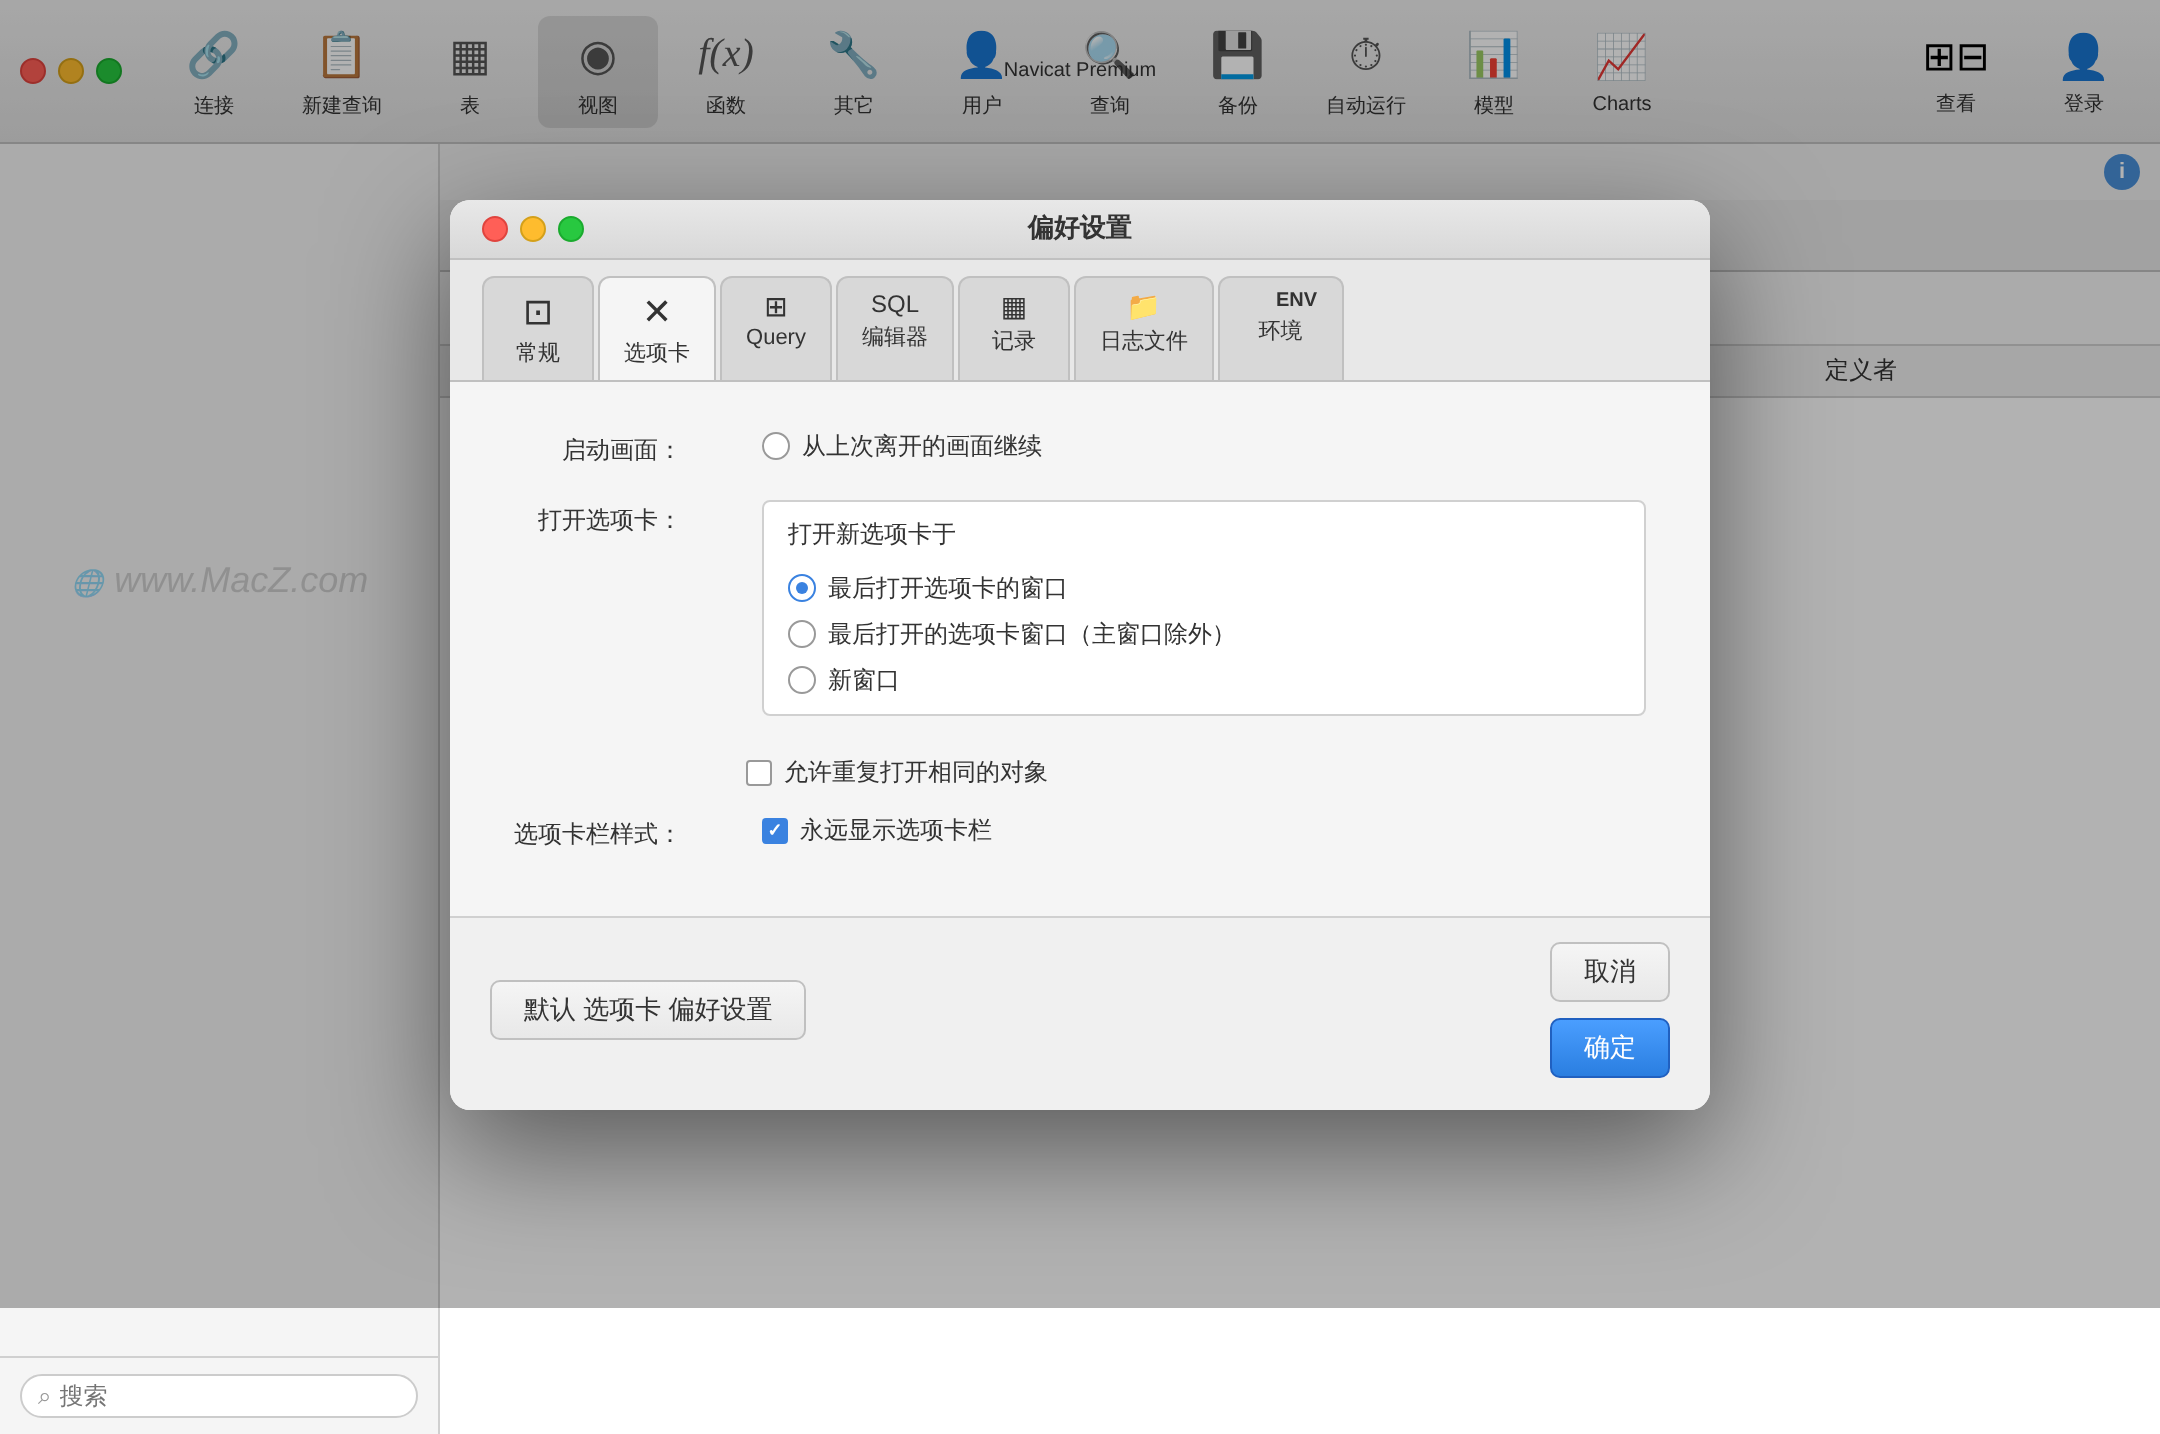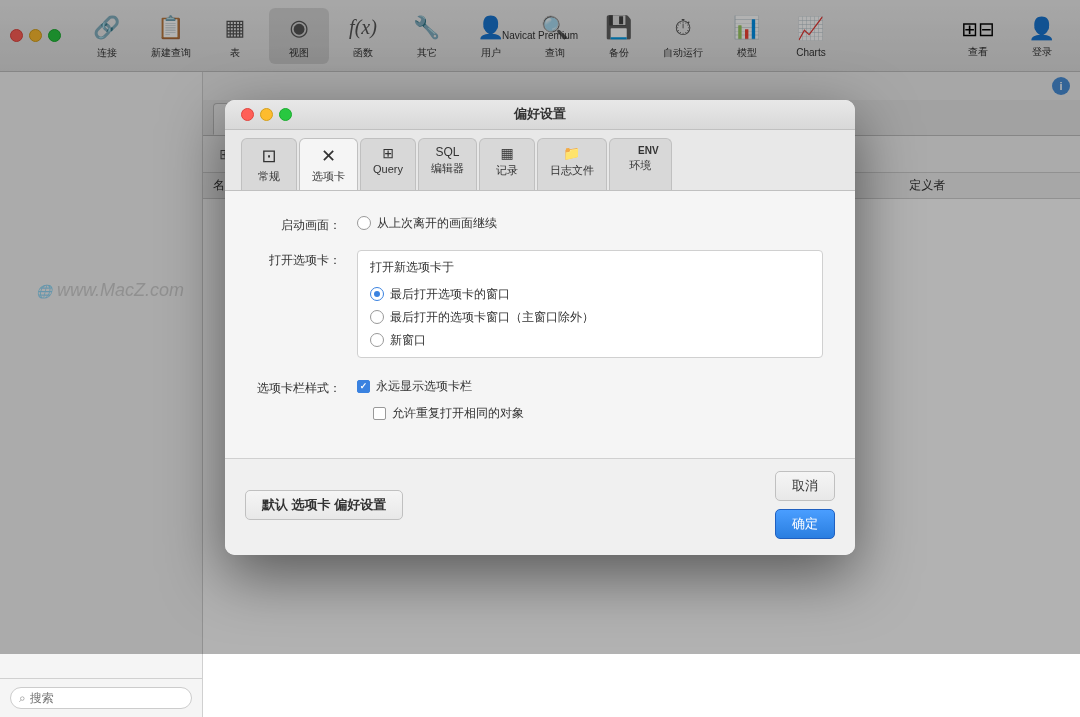--- a/index.html
+++ b/index.html
@@ -107,21 +107,21 @@
     }
 
     
     .main-area {
       display: flex;
       height: calc(717px - 72px);
     }
 
     
     .left-sidebar {
-      width: 203px;
+      width: 220px;
       background: #f5f5f5;
       border-right: 1px solid #d0d0d0;
       display: flex;
       flex-direction: column;
     }
 
     .sidebar-search {
       padding: 8px 10px;
       border-top: 1px solid #d0d0d0;
       margin-top: auto;
@@ -354,20 +354,21 @@
 
     .modal-content {
       padding: 24px 32px;
       background: #f5f5f5;
     }
 
     .modal-section {
       margin-bottom: 20px;
       display: flex;
       align-items: flex-start;
+      gap: 24px;
     }
     .modal-section-label {
       width: 100px;
       font-size: 12px;
       color: #333;
       text-align: right;
       padding-right: 16px;
       padding-top: 2px;
       flex-shrink: 0;
     }
@@ -478,21 +479,20 @@
     .btn {
       padding: 5px 16px;
       border-radius: 5px;
       font-size: 13px;
       cursor: pointer;
       border: 1px solid #c0c0c0;
     }
     .btn-default {
       background: linear-gradient(to bottom, #f5f5f5, #e8e8e8);
       color: #333;
-      font-weight: bold;
     }
     .btn-cancel {
       background: linear-gradient(to bottom, #f5f5f5, #e8e8e8);
       color: #333;
     }
     .btn-primary {
       background: linear-gradient(to bottom, #4a9eff, #2a7ee0);
       color: white;
       border-color: #2060c0;
       font-weight: 500;
@@ -699,37 +699,37 @@
               <span>最后打开的选项卡窗口（主窗口除外）</span>
             </div>
             <div class="radio-item">
               <div class="radio-circle"></div>
               <span>新窗口</span>
             </div>
           </div>
         </div>
       </div>
 
+      <div class="modal-section" style="margin-left:116px; margin-bottom:12px;">
+        <div class="checkbox-item">
+          <div class="checkbox-box"></div>
+          <span>允许重复打开相同的对象</span>
+        </div>
+      </div>
+
       <div class="modal-section" style="margin-bottom:8px;">
         <div class="modal-section-label">选项卡栏样式：</div>
         <div class="modal-section-content">
           <div class="checkbox-item">
             <div class="checkbox-box checked"></div>
             <span>永远显示选项卡栏</span>
           </div>
         </div>
       </div>
 
-      <div class="modal-section" style="margin-left:116px; margin-bottom:12px;">
-        <div class="checkbox-item">
-          <div class="checkbox-box"></div>
-          <span>允许重复打开相同的对象</span>
-        </div>
-      </div>
-
     </div>
 
     <div class="modal-footer">
       <div class="footer-left">
         <button class="btn btn-default">默认 选项卡 偏好设置</button>
       </div>
       <div class="footer-right">
         <button class="btn btn-cancel">取消</button>
         <button class="btn btn-primary">确定</button>
       </div>

